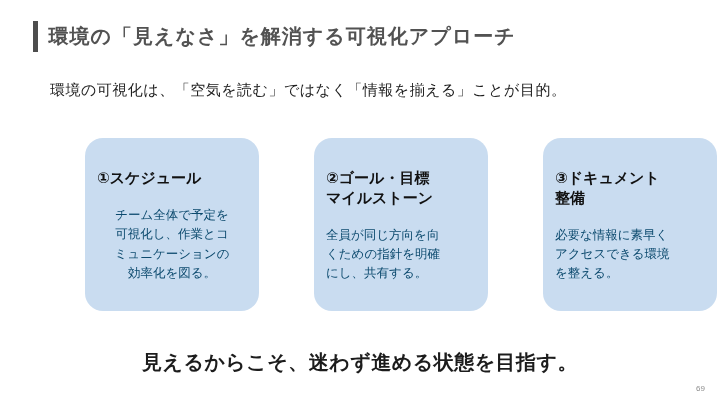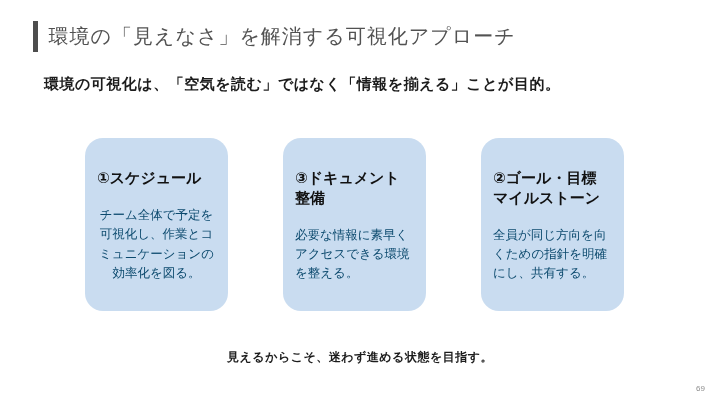--- a/index.html
+++ b/index.html
@@ -26,49 +26,49 @@
   }
   .accent-bar {
     width: 4.5px;
     height: 31px;
     background: #4d4d4d;
     flex: 0 0 auto;
   }
   .slide-title {
     margin: 0 0 0 11px;
     font-size: 20px;
-    font-weight: normal;
+    font-weight: bold;
     letter-spacing: 1px;
     line-height: 31px;
     color: #525252;
     white-space: nowrap;
   }
   
   .subtitle {
     position: absolute;
     left: 40px;
     top: 71px;
-    margin: 4px;
+    margin: 10px;
     font-size: 15px;
-    font-weight: bold;
+    font-weight: normal;
     letter-spacing: 0.5px;
     color: #1c1c1c;
     white-space: nowrap;
   }
   
   .cards {
     position: absolute;
     left: 85px;
     top: 138px;
     display: flex;
     gap: 55px;
   }
   .card {
     box-sizing: border-box;
-    width: 143px;
+    width: 174px;
     height: 173px;
     background: #c9dcf0;
     border-radius: 18px;
     padding: 30px 12px 0 12px;
   }
   .card-title {
     margin: 0 0 18px 0;
     font-size: 15px;
     font-weight: bold;
     line-height: 1.32;
@@ -87,21 +87,21 @@
     text-align: center;
   }
   
   .conclusion {
     position: absolute;
     left: 0;
     top: 349px;
     width: 720px;
     margin: 0;
     text-align: center;
-    font-size: 12px;
+    font-size: 20px;
     font-weight: bold;
     letter-spacing: 0.5px;
     color: #1c1c1c;
   }
   
   .page-number {
     position: absolute;
     right: 15px;
     bottom: 12px;
     font-size: 8px;
@@ -124,33 +124,33 @@
 
     <div class="card">
       <h2 class="card-title">①スケジュール</h2>
       <p class="card-body center">チーム全体で予定を
 可視化し、作業とコ
 ミュニケーションの
 効率化を図る。</p>
     </div>
 
     <div class="card">
+      <h2 class="card-title">②ゴール・目標
+マイルストーン</h2>
+      <p class="card-body">全員が同じ方向を向
+くための指針を明確
+にし、共有する。</p>
+    </div>
+
+    <div class="card">
       <h2 class="card-title">③ドキュメント
 整備</h2>
       <p class="card-body">必要な情報に素早く
 アクセスできる環境
 を整える。</p>
-    </div>
-
-    <div class="card">
-      <h2 class="card-title">②ゴール・目標
-マイルストーン</h2>
-      <p class="card-body">全員が同じ方向を向
-くための指針を明確
-にし、共有する。</p>
     </div>
 
   </div>
 
   <p class="conclusion">見えるからこそ、迷わず進める状態を目指す。</p>
 
   <div class="page-number">69</div>
 
 </div>
 

